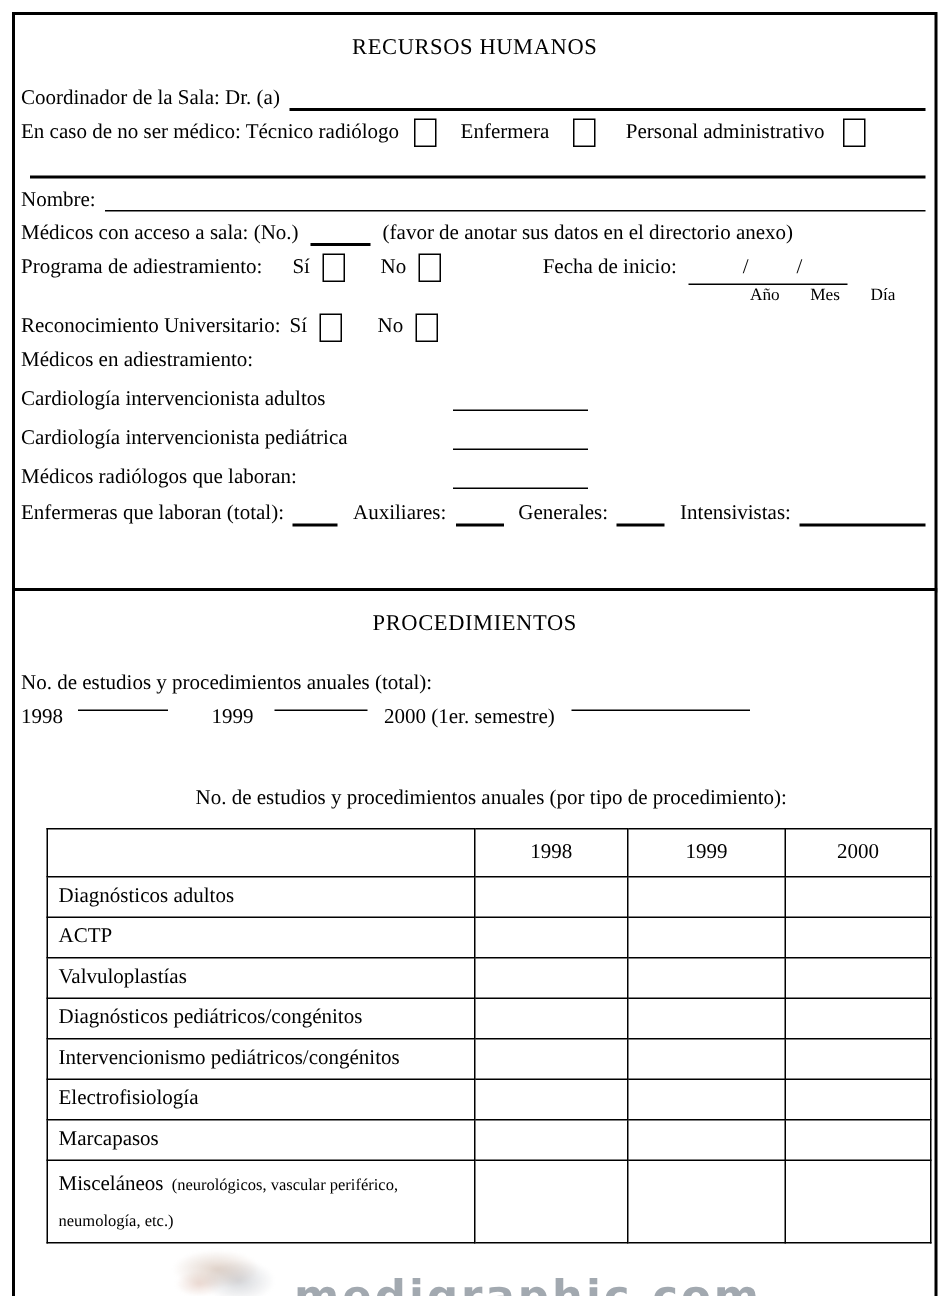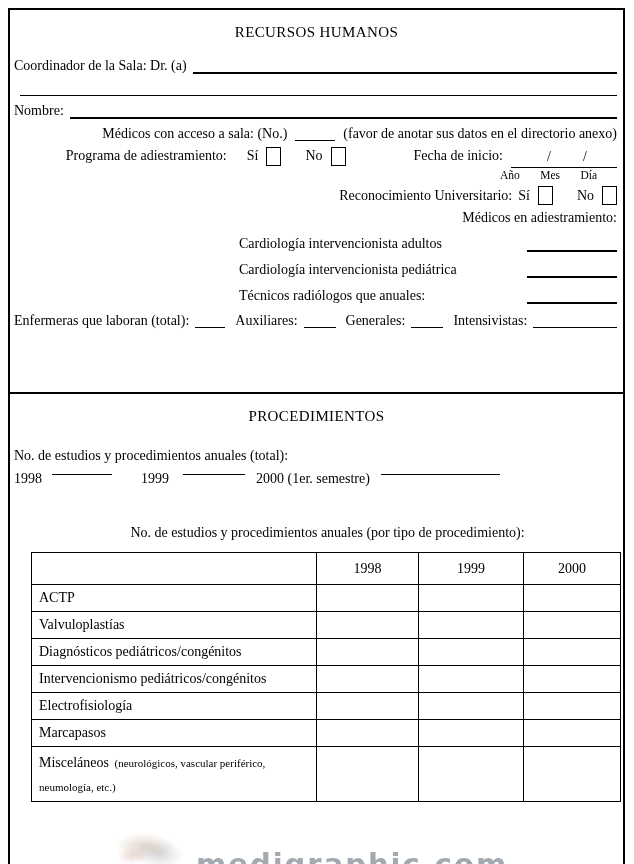--- a/index.html
+++ b/index.html
@@ -16,21 +16,21 @@
   .box1 { top:8px;  height:387px; }
   .box2 { top:392px; height:600px; }
   .boxtitle {
     text-align:center; font-size:15px; letter-spacing:.4px;
     padding-top:13px; line-height:18px;
   }
   .inner { padding:0 6px 0 4px; }
 
   .row {
     display:flex; align-items:baseline;
-    height:22.5px; line-height:22.5px; white-space:nowrap;justify-content:flex-end;
+    height:22.5px; line-height:22.5px; white-space:nowrap;
   }
   .fill { flex:1 1 auto; height:1.5px; background:#000; align-self:flex-end; margin-bottom:4px; margin-left:6px; }
   .blank { display:inline-block; height:1.5px; background:#000; align-self:flex-end; margin-bottom:4px; }
   .cb {
     width:15px; height:19px; box-sizing:border-box; border:1.5px solid #000;
     align-self:flex-end; margin-bottom:2px; background:#fff; flex:none;
   } .sp6{margin-left:6px;} .sp8{margin-left:8px;}
   .sp10{margin-left:10px;} .sp12{margin-left:12px;} .sp16{margin-left:16px;}
   .sp20{margin-left:20px;} .sp24{margin-left:24px;} .sp68{margin-left:68px;}
 
@@ -96,20 +96,28 @@
 
   <div class="formbox box1">
     <div class="boxtitle">RECURSOS HUMANOS</div>
 
     <div class="inner">
       <div class="row mt14">
         <span>Coordinador de la Sala: Dr. (a)</span>
         <span class="fill"></span>
       </div>
 
+      <div class="row">
+        <span>En caso de no ser médico: Técnico radiólogo</span>
+        <span class="cb sp10"></span>
+        <span class="sp16">Enfermera</span>
+        <span class="cb sp16"></span>
+        <span class="sp20">Personal administrativo</span>
+        <span class="cb sp12"></span>
+      </div>
 
       <div class="row">
         <span class="fill"></span>
       </div>
 
       <div class="row">
         <span>Nombre:</span>
         <span class="fill"></span>
       </div>
 
@@ -154,21 +162,21 @@
         <span class="flabel">Cardiología intervencionista adultos</span>
         <span class="blank fblank"></span>
       </div>
 
       <div class="row fieldrow mt3">
         <span class="flabel">Cardiología intervencionista pediátrica</span>
         <span class="blank fblank"></span>
       </div>
 
       <div class="row fieldrow mt3">
-        <span class="flabel">Técnicos radiólogos que anuales:</span>
+        <span class="flabel">Médicos radiólogos que laboran:</span>
         <span class="blank fblank"></span>
       </div>
 
       <div class="row mt2">
         <span>Enfermeras que laboran (total):</span>
         <span class="blank sp6" style="width:30px"></span>
         <span class="sp10">Auxiliares:</span>
         <span class="blank sp6" style="width:32px"></span>
         <span class="sp10">Generales:</span>
         <span class="blank sp6" style="width:32px"></span>
@@ -203,20 +211,26 @@
             <col style="width:97px">
         </colgroup>
         <tbody>
             <tr class="hrow">
           <td class="lbl"></td>
           <td class="hdr">1998</td>
           <td class="hdr">1999</td>
           <td class="hdr">2000</td>
         </tr>
         <tr class="drow">
+          <td class="lbl">Diagnósticos adultos</td>
+          <td></td>
+          <td></td>
+          <td></td>
+        </tr>
+        <tr class="drow">
           <td class="lbl">ACTP</td>
           <td></td>
           <td></td>
           <td></td>
         </tr>
         <tr class="drow">
           <td class="lbl">Valvuloplastías</td>
           <td></td>
           <td></td>
           <td></td>

